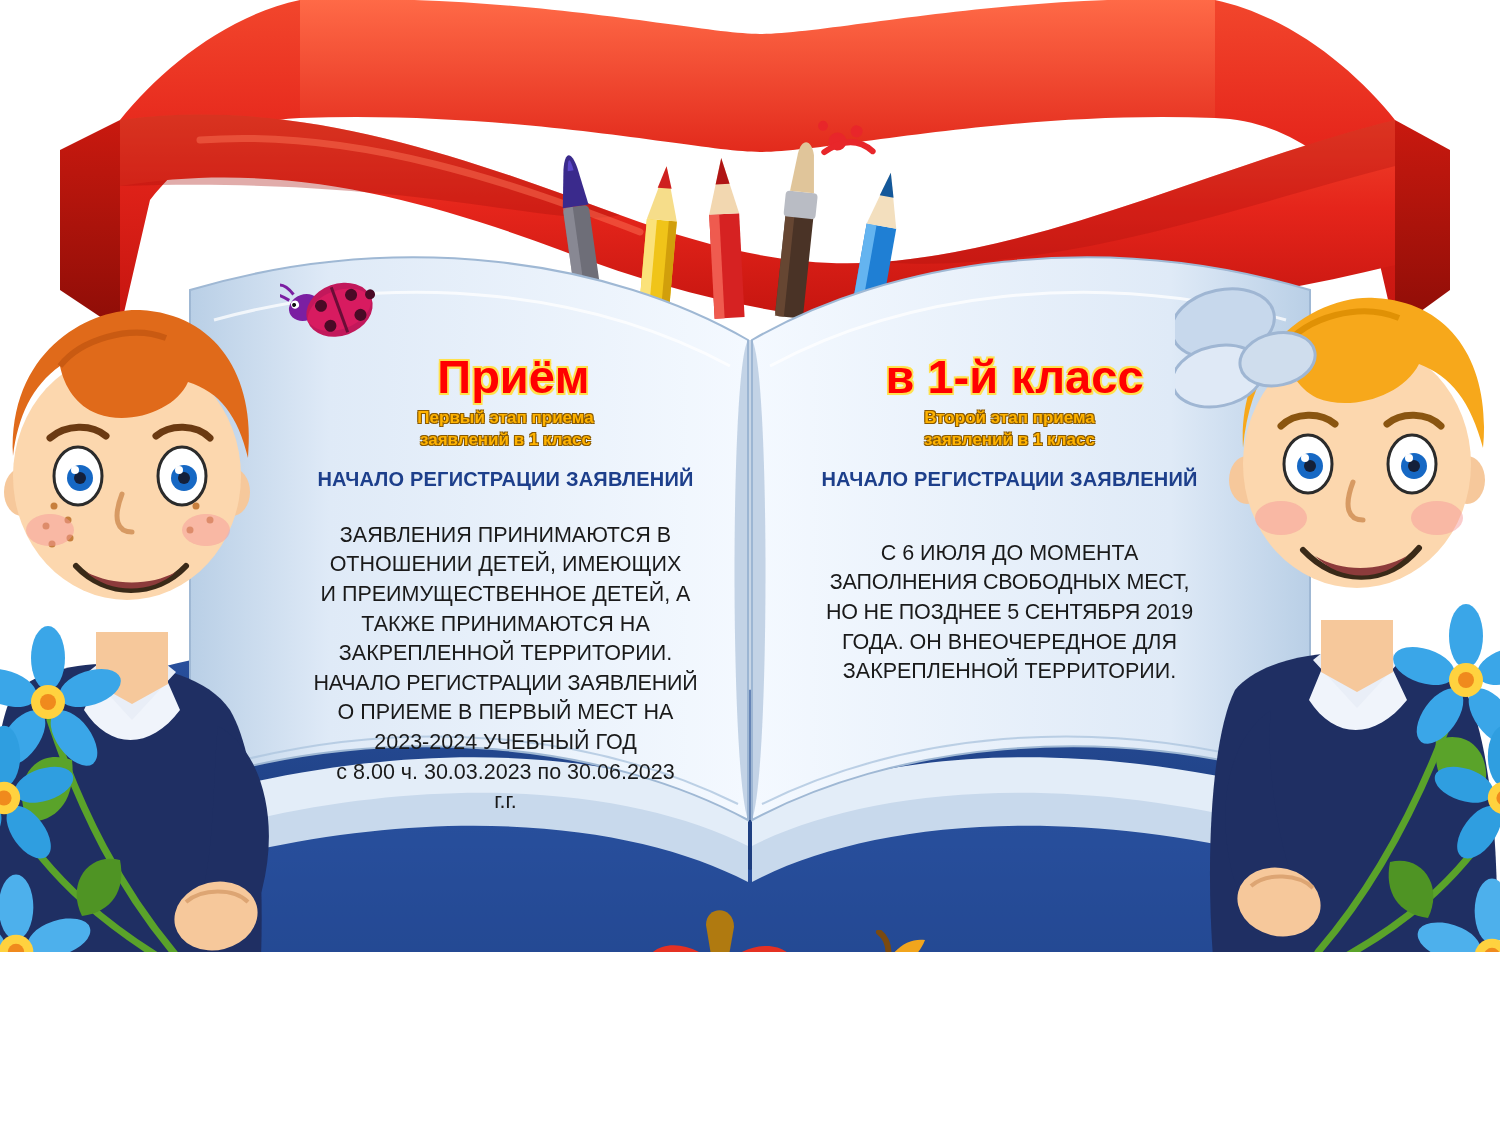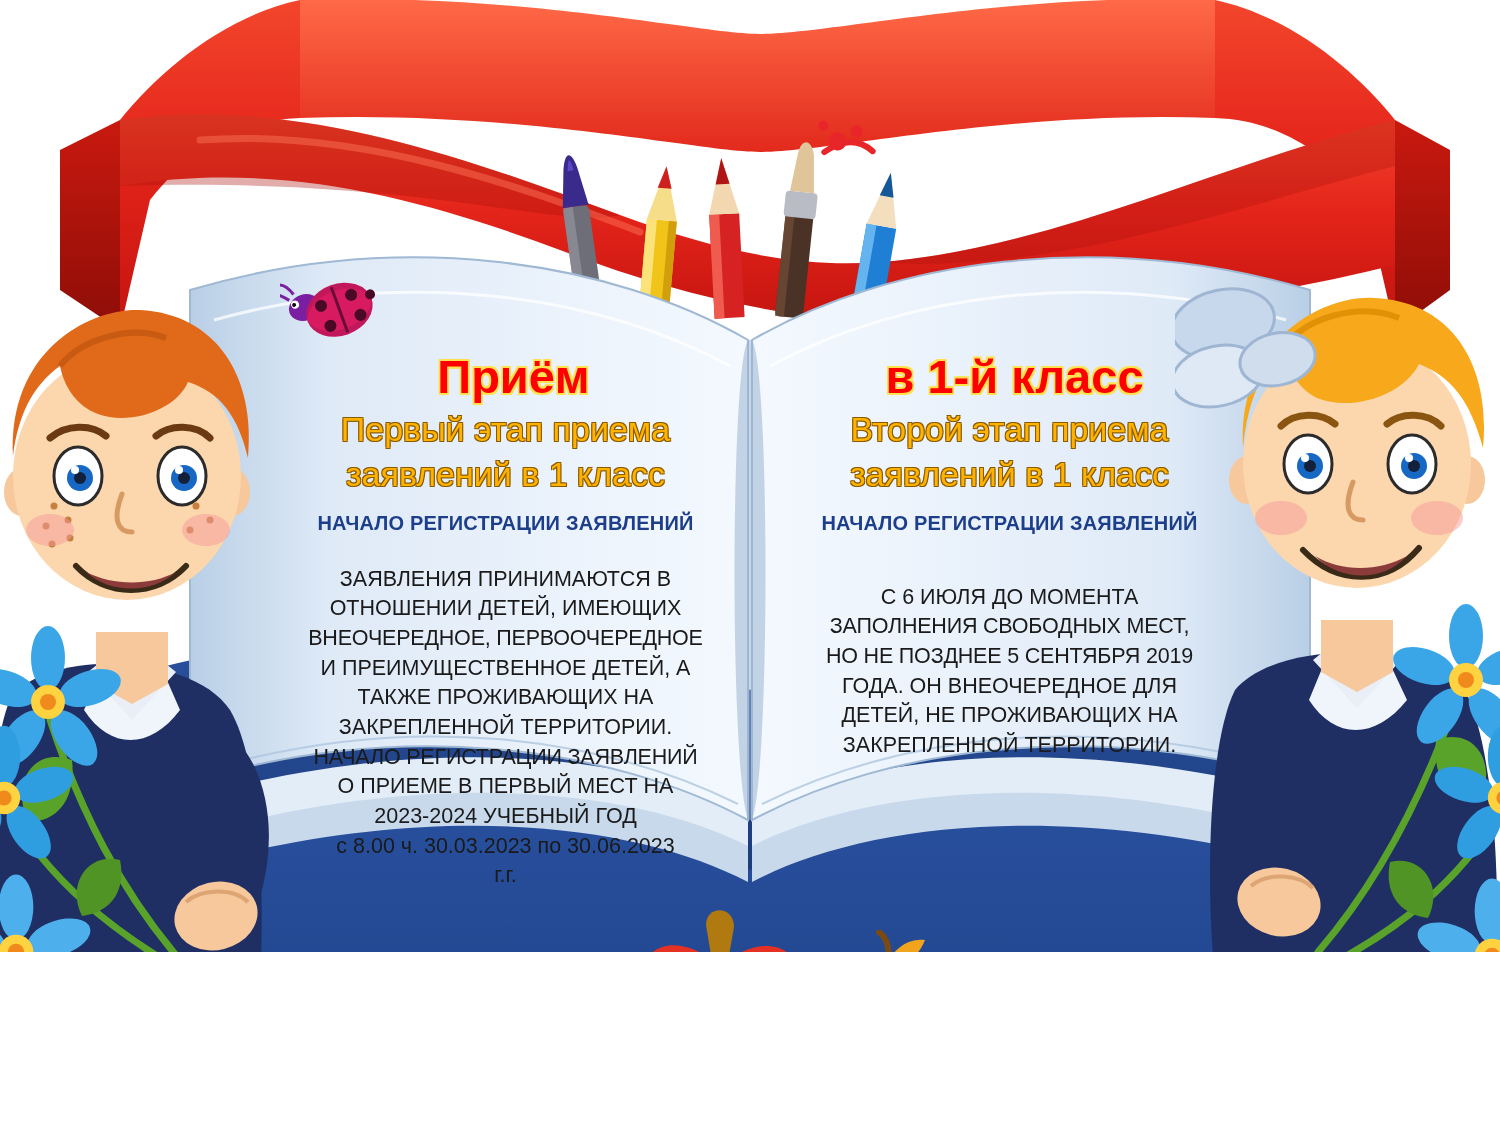--- a/index.html
+++ b/index.html
@@ -54,22 +54,22 @@
       -1.6px  1.6px 0 #ffe14d,
        1.6px  1.6px 0 #ffe14d,
        0 0 3px #ffd54a;
     margin: 0 0 6px 0;
     white-space: nowrap;
   }
   .title-left-inner  { padding-left: 16px; }
   .title-right-inner { padding-left: 10px; }
 
   .stage-title {
-    font-size: 34px;
-    font-weight: normal;
+    font-size: 17px;
+    font-weight: bold;
     color: #ffb300;
     line-height: 1.3;
     text-shadow:
       -1px -1px 0 #8a5a00,
        1px -1px 0 #8a5a00,
       -1px  1px 0 #8a5a00,
        1px  1px 0 #8a5a00;
     margin: 4px 0 16px 0;
   }
 
@@ -236,23 +236,22 @@
     <div class="title-main title-left-inner">Приём</div>
     <div class="stage-title">
       <span>Первый этап приема</span><br>
       <span>заявлений в 1 класс</span>
     </div>
     <div class="reg-head">НАЧАЛО РЕГИСТРАЦИИ ЗАЯВЛЕНИЙ</div>
     <div class="spacer-sm"></div>
     <div class="body-text">
       <span class="line">ЗАЯВЛЕНИЯ ПРИНИМАЮТСЯ  В</span>
       <span class="line">ОТНОШЕНИИ ДЕТЕЙ, ИМЕЮЩИХ</span>
-      <span class="line wide">ВНЕОЧЕРЕДНОЕ,  ПЕРВООЧЕРЕДНОЕ</span>
       <span class="line">И ПРЕИМУЩЕСТВЕННОЕ  ДЕТЕЙ, А</span>
-      <span class="line">ТАКЖЕ  ПРОЖИВАЮЩИХ НА</span>
+      <span class="line">ТАКЖЕ  ПРИНИМАЮТСЯ НА</span>
       <span class="line">ЗАКРЕПЛЕННОЙ  ТЕРРИТОРИИ.</span>
       <span class="line wide">НАЧАЛО РЕГИСТРАЦИИ ЗАЯВЛЕНИЙ</span>
       <span class="line">О ПРИЕМЕ В ПЕРВЫЙ МЕСТ НА</span>
       <span class="line">2023-2024 УЧЕБНЫЙ ГОД</span>
       <span class="line">с 8.00 ч. 30.03.2023 по 30.06.2023</span>
       <span class="line">г.г.</span>
     </div>
   </div>
 
   <div class="panel panel-right">
@@ -261,21 +260,20 @@
       <span>Второй этап приема</span><br>
       <span>заявлений в 1 класс</span>
     </div>
     <div class="reg-head">НАЧАЛО РЕГИСТРАЦИИ ЗАЯВЛЕНИЙ</div>
     <div class="spacer-md"></div>
     <div class="body-text">
       <span class="line">С 6 ИЮЛЯ  ДО  МОМЕНТА</span>
       <span class="line wide">ЗАПОЛНЕНИЯ   СВОБОДНЫХ  МЕСТ,</span>
       <span class="line wide">НО НЕ ПОЗДНЕЕ 5 СЕНТЯБРЯ 2019</span>
       <span class="line">ГОДА. ОН ВНЕОЧЕРЕДНОЕ ДЛЯ</span>
-      <span class="line">ДЕТЕЙ, НЕ ПРОЖИВАЮЩИХ НА</span>
       <span class="line">ЗАКРЕПЛЕННОЙ ТЕРРИТОРИИ.</span>
     </div>
   </div>
 
   <div style="position:absolute;left:280px;top:262px;width:120px;height:110px;">
     <svg width="120" height="110" viewBox="0 0 120 110" xmlns="http://www.w3.org/2000/svg" aria-hidden="true">
       <g transform="rotate(-20 60 55)">
         <ellipse cx="30" cy="34" rx="16" ry="13" fill="#7b1fa2"></ellipse>
         <circle cx="22" cy="28" r="4" fill="#ffffff"></circle>
         <circle cx="21" cy="28" r="2" fill="#111"></circle>

